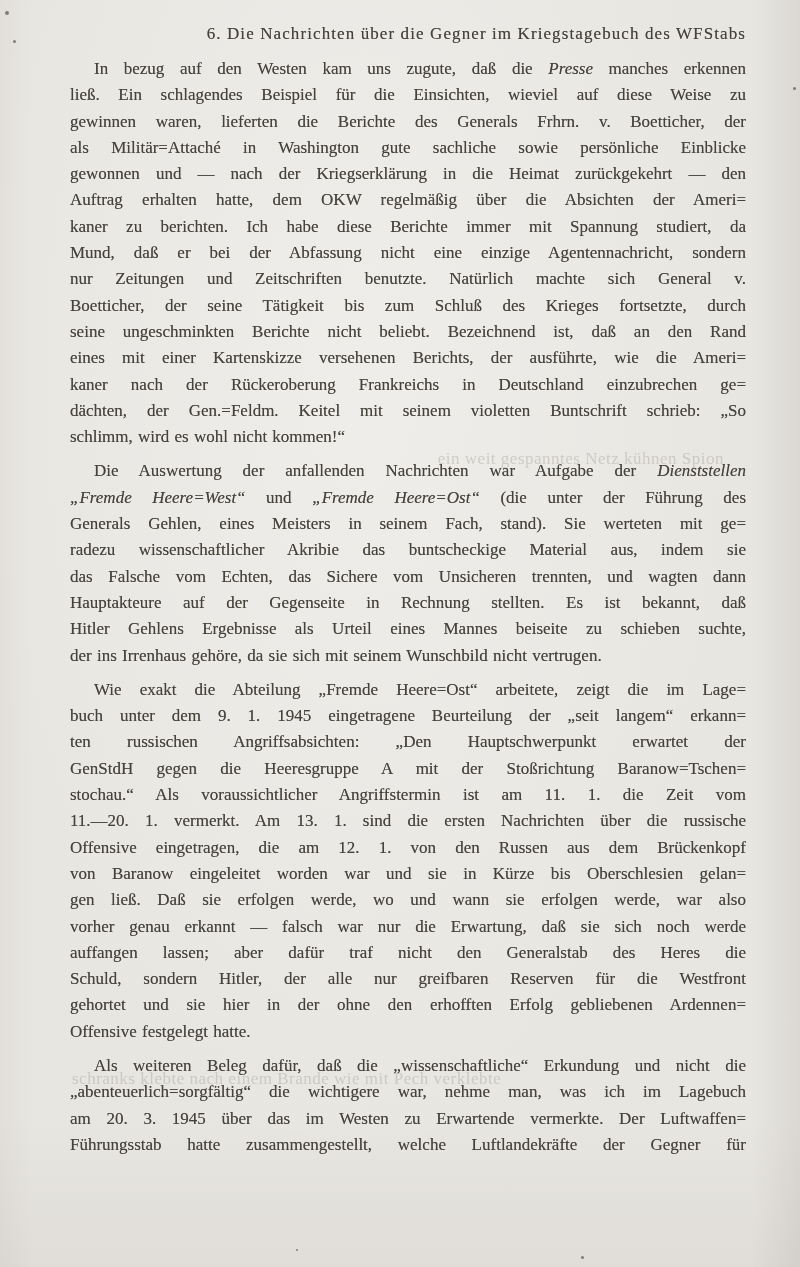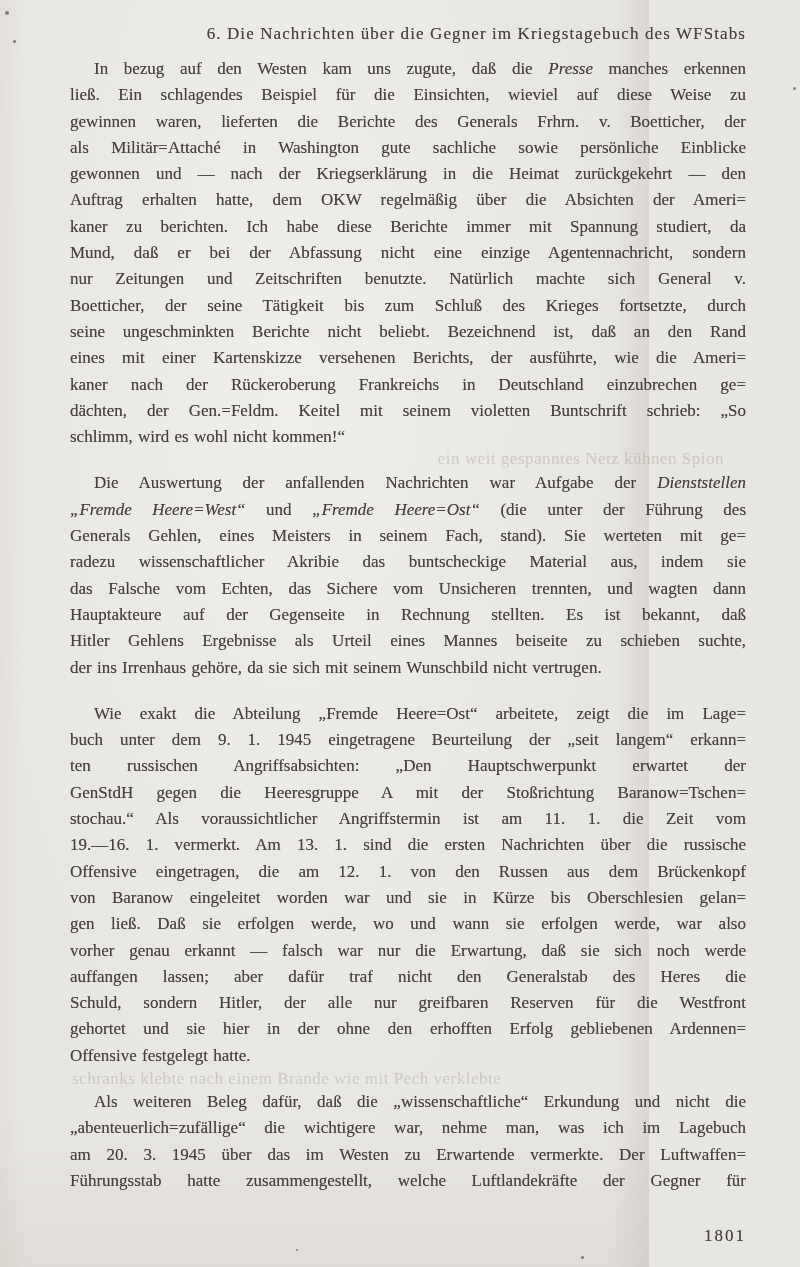--- a/index.html
+++ b/index.html
@@ -6,41 +6,41 @@
     --paper:#e8e6e1;
     --ink:#45413b;
   }
   html,body{margin:0;padding:0;}
   body{
     width:800px;height:1267px;overflow:hidden;
     font-family:"Liberation Serif","DejaVu Serif",serif;
     background:var(--paper);
   }
   .page{
-    position:relative;width:649px;height:1267px;
+    position:relative;width:800px;height:1267px;
     background-color:var(--paper);
     background-image:
       radial-gradient(ellipse at 45% 30%, rgba(255,255,255,0.30), rgba(255,255,255,0) 65%),
       linear-gradient(90deg, rgba(120,110,95,0.06), rgba(0,0,0,0) 4%, rgba(0,0,0,0) 94%, rgba(100,92,80,0.10)),
       linear-gradient(180deg, rgba(0,0,0,0) 88%, rgba(110,100,88,0.07));
     color:var(--ink);
   }
   .running-head{
     position:absolute;top:24px;left:70px;width:676px;
     font-size:17px;letter-spacing:1.1px;text-align:right;
     color:var(--ink);
     text-shadow:0 0 0.6px rgba(70,64,56,0.55);
   }
   .text-block{
     position:absolute;top:56px;left:70px;width:676px;
     font-size:17px;line-height:26.3px;
     text-shadow:0 0 0.6px rgba(70,64,56,0.55);
     word-spacing:1px;
   }
-  .para + .para{margin-top:20px;}
+  .para + .para{margin-top:8px;}
   .line{
     height:26.3px;overflow:hidden;
     text-align:justify;text-align-last:justify;
   }
   .line.first{text-indent:24px;}
   .line.last{text-align-last:left;}
   .it{font-style:italic;}
   .page-number{
     position:absolute;top:1226px;left:70px;width:676px;
     text-align:right;font-size:17px;letter-spacing:2px;
@@ -89,39 +89,38 @@
         <div class="line"><span>Hauptakteure auf der Gegenseite in Rechnung stellten. Es ist bekannt, daß</span></div>
         <div class="line"><span>Hitler Gehlens Ergebnisse als Urteil eines Mannes beiseite zu schieben suchte,</span></div>
         <div class="line last"><span>der ins Irrenhaus gehöre, da sie sich mit seinem Wunschbild nicht vertrugen.</span></div>
       </div>
       <div class="para">
         <div class="line first"><span>Wie exakt die Abteilung „Fremde Heere=Ost“ arbeitete, zeigt die im Lage=</span></div>
         <div class="line"><span>buch unter dem 9. 1. 1945 eingetragene Beurteilung der „seit langem“ erkann=</span></div>
         <div class="line"><span>ten russischen Angriffsabsichten: „Den Hauptschwerpunkt erwartet der</span></div>
         <div class="line"><span>GenStdH gegen die Heeresgruppe A mit der Stoßrichtung Baranow=Tschen=</span></div>
         <div class="line"><span>stochau.“ Als voraussichtlicher Angriffstermin ist am 11. 1. die Zeit vom</span></div>
-        <div class="line"><span>19.—16. 1. vermerkt. Am 13. 1. sind die ersten Nachrichten über die russische</span></div>
+        <div class="line"><span>11.—20. 1. vermerkt. Am 13. 1. sind die ersten Nachrichten über die russische</span></div>
         <div class="line"><span>Offensive eingetragen, die am 12. 1. von den Russen aus dem Brückenkopf</span></div>
         <div class="line"><span>von Baranow eingeleitet worden war und sie in Kürze bis Oberschlesien gelan=</span></div>
         <div class="line"><span>gen ließ. Daß sie erfolgen werde, wo und wann sie erfolgen werde, war also</span></div>
         <div class="line"><span>vorher genau erkannt — falsch war nur die Erwartung, daß sie sich noch werde</span></div>
         <div class="line"><span>auffangen lassen; aber dafür traf nicht den Generalstab des Heres die</span></div>
         <div class="line"><span>Schuld, sondern Hitler, der alle nur greifbaren Reserven für die Westfront</span></div>
         <div class="line"><span>gehortet und sie hier in der ohne den erhofften Erfolg gebliebenen Ardennen=</span></div>
         <div class="line last"><span>Offensive festgelegt hatte.</span></div>
       </div>
       <div class="para">
         <div class="line first"><span>Als weiteren Beleg dafür, daß die „wissenschaftliche“ Erkundung und nicht die</span></div>
-        <div class="line"><span>„abenteuerlich=zufällige“ die wichtigere war, nehme man, was ich im Lagebuch</span></div>
+        <div class="line"><span>„abenteuerlich=sorgfältig“ die wichtigere war, nehme man, was ich im Lagebuch</span></div>
         <div class="line"><span>am 20. 3. 1945 über das im Westen zu Erwartende vermerkte. Der Luftwaffen=</span></div>
         <div class="line"><span>Führungsstab hatte zusammengestellt, welche Luftlandekräfte der Gegner für</span></div>
       </div>
     </div>
 
-  <div class="page-number">1801</div>
 <div class="ghost" style="left: 316px; top: 449px; width: 408px; text-align: right;">ein weit gespanntes Netz kühnen Spion</div>
     <div class="ghost" style="left: 72px; top: 1069px; width: 560px;">schranks klebte nach einem Brande wie mit Pech verklebte</div>
     <div class="speck" style="left: 5px; top: 11px; width: 4px; height: 4px;"></div>
     <div class="speck" style="left: 13px; top: 40px; width: 3px; height: 3px;"></div>
     <div class="speck" style="left: 793px; top: 87px; width: 3px; height: 3px;"></div>
     <div class="speck" style="left: 581px; top: 1256px; width: 3px; height: 3px;"></div>
     <div class="speck" style="left: 296px; top: 1249px; width: 2px; height: 2px;"></div>
   </div>
 
 </body></html>

